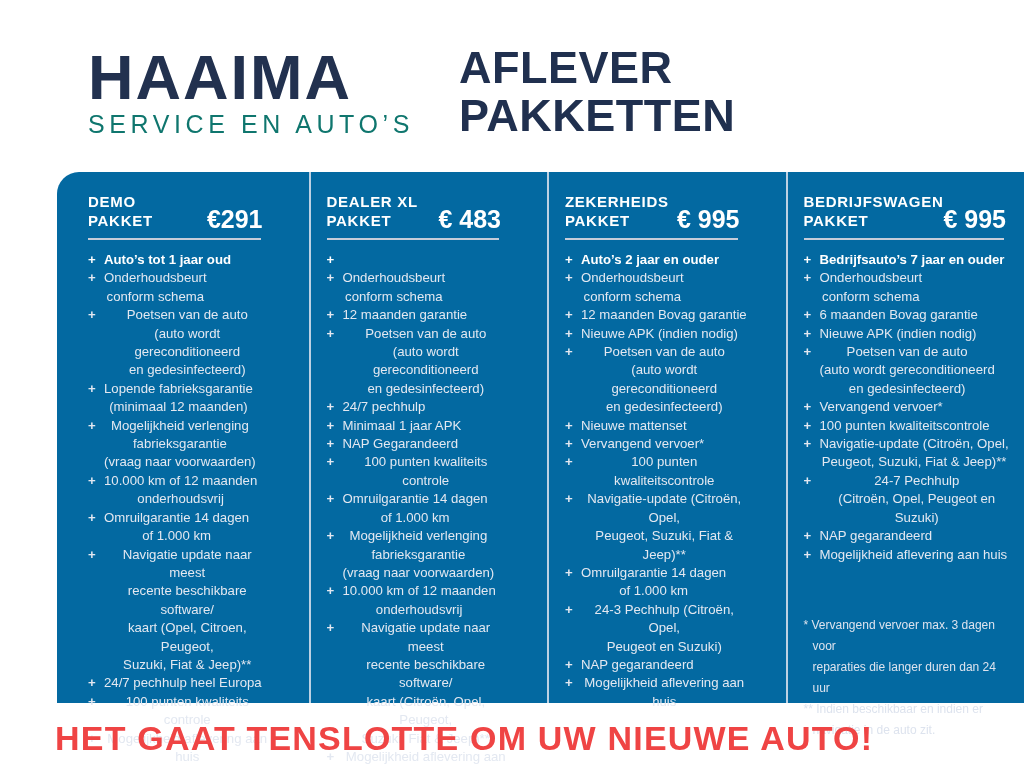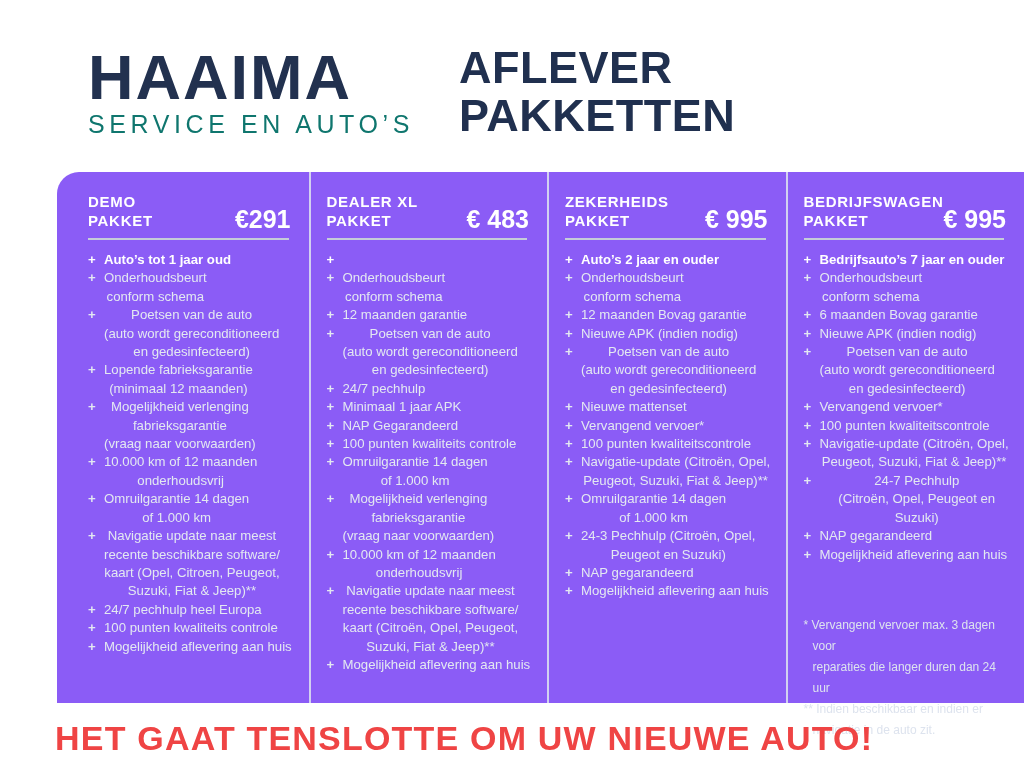--- a/index.html
+++ b/index.html
@@ -12,22 +12,22 @@
   .logo{position:absolute;left:88px;top:46px;color:#22314f;}
   .logo-name{font-size:63px;font-weight:700;letter-spacing:2px;line-height:62px;}
   .logo-sub{font-size:25px;font-weight:400;letter-spacing:4.6px;line-height:28px;margin-top:2px;color:#0f766e;}
   .page-title{
     position:absolute;left:459px;top:44px;color:#20304f;
     font-size:45px;font-weight:700;line-height:48px;letter-spacing:0.5px;white-space:pre-line;
   }
   
   .panel{
     position:absolute;left:57px;top:172px;width:967px;height:531px;
-    background:#8b5cf6;border-radius:22px 0 0 0;
-    display:flex;box-sizing:border-box;color:#e3e8f1;
+    background:#0369a1;border-radius:22px 0 0 0;
+    display:flex;box-sizing:border-box;color:#e3e8f1;gap:28px;
   }
   .pkg-col{
     flex:1 1 0;box-sizing:border-box;padding:20px 10px 0 16px;
     border-left:2px solid rgba(222,228,238,0.85);
   }
   .pkg-col:first-child{border-left:none;padding-left:31px;}
   .pkg-head{display:flex;align-items:flex-end;}
   .pkg-title{
     font-size:15px;font-weight:700;letter-spacing:0.7px;line-height:19px;
     color:#ffffff;white-space:pre-line;text-transform:uppercase;

